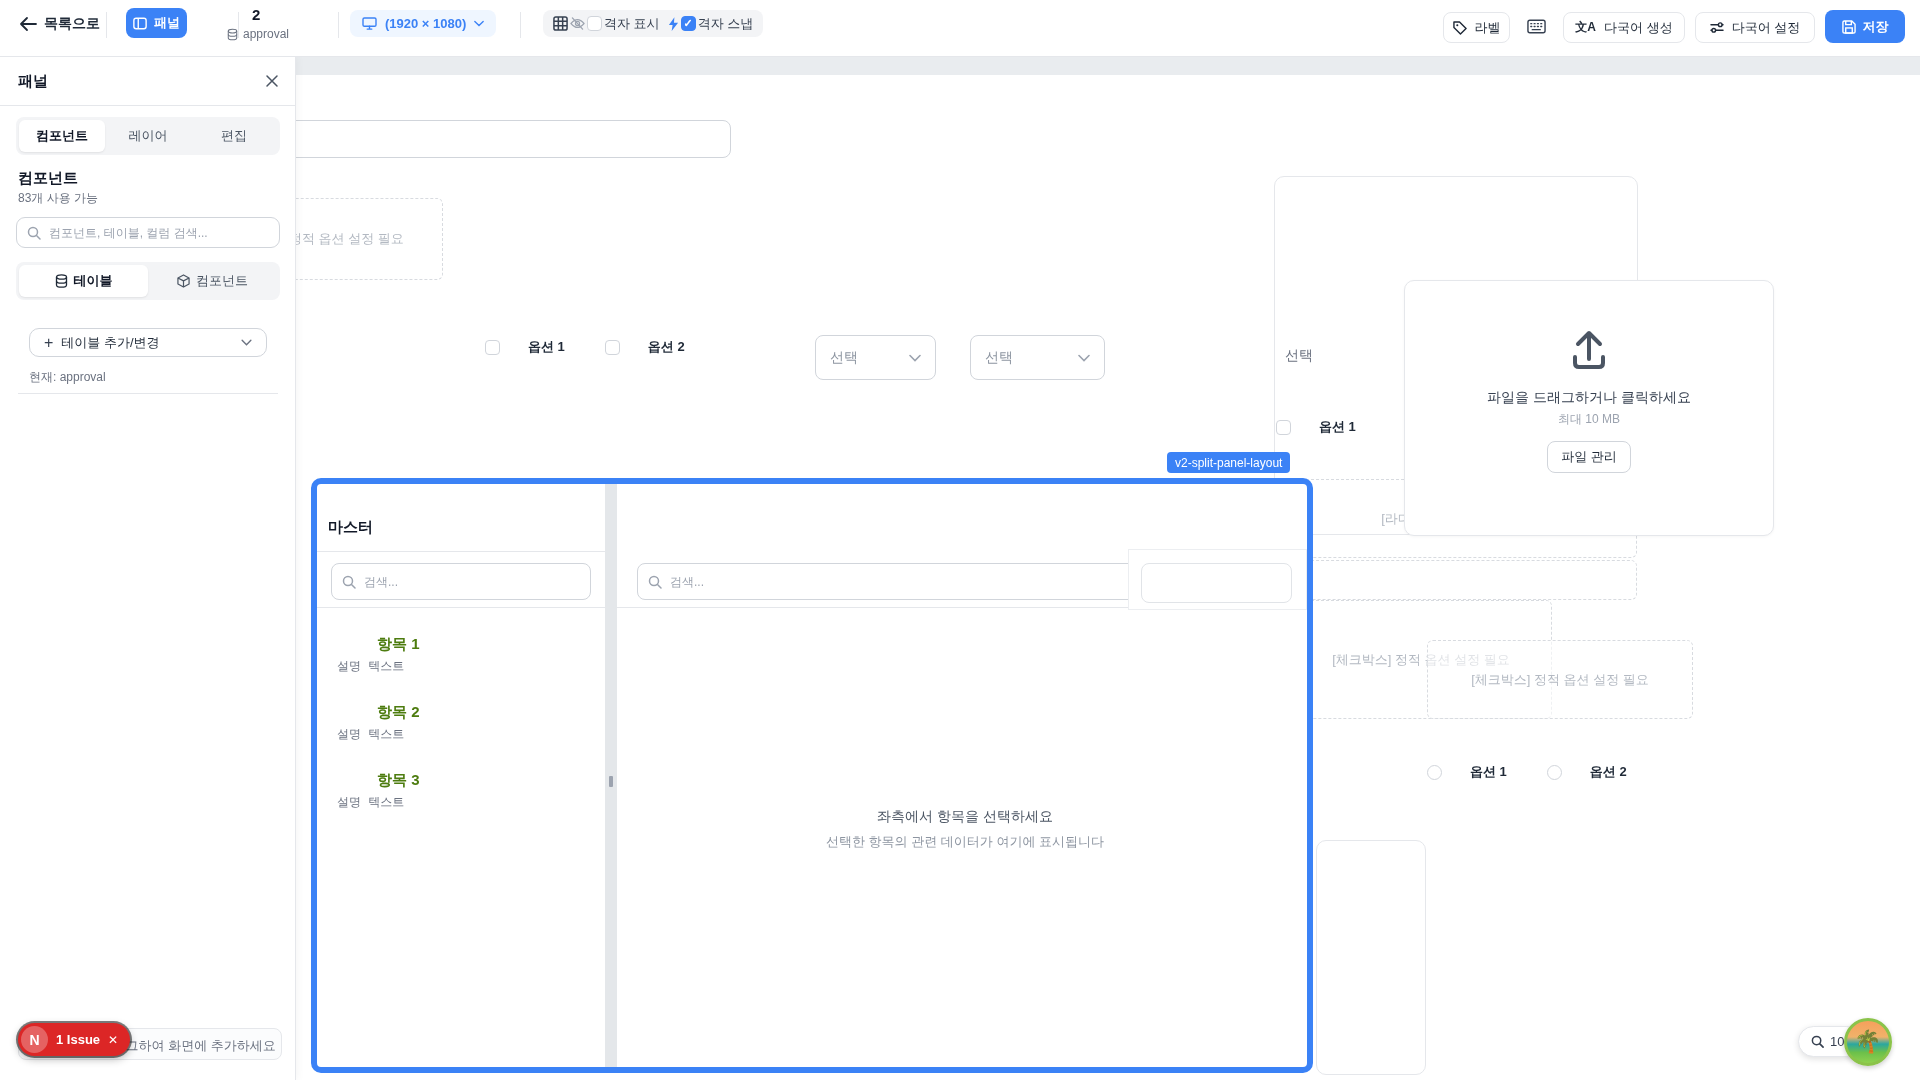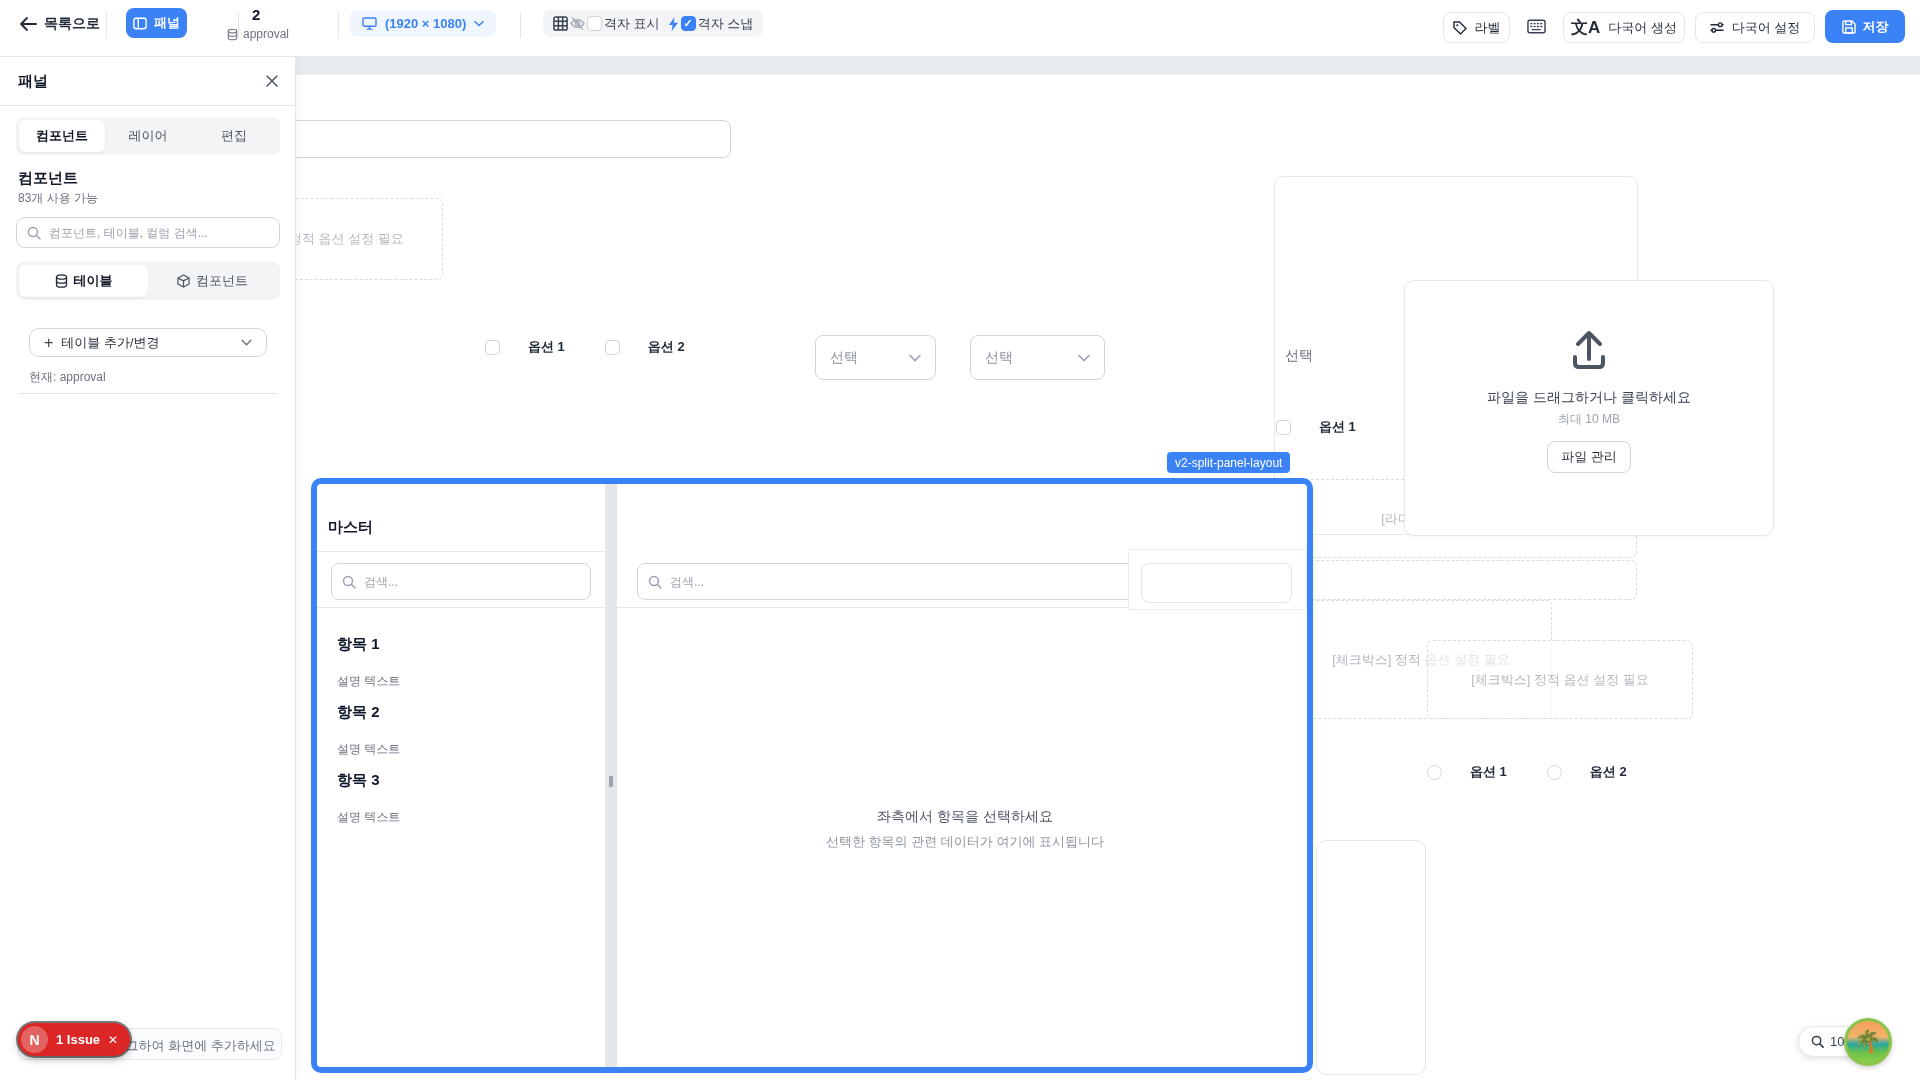--- a/index.html
+++ b/index.html
@@ -52,22 +52,22 @@
   .cbx-row { position:absolute; display:flex; align-items:center; gap:28px; font-size:13px;
     font-weight:700; color:#1f2937; }
   .radio { width:15px; height:15px; border:1.5px solid #d1d5db; border-radius:50%; background:#fff; }
 
   
   #split-panel { position:absolute; left:311px; top:478px; width:1002px; height:595px;
     background:#fff; border-radius:10px; z-index:10; overflow:hidden; }
   #split-border { position:absolute; left:311px; top:478px; width:1002px; height:595px;
     border:6px solid #3b82f6; border-radius:10px; z-index:14; pointer-events:none; }
   .panel-hdr { font-size:15px; font-weight:700; color:#111827; }
-  .item-title { font-size:15px; font-weight:700; color:#0f172a; }
-  .item-desc { font-size:12px; color:#6b7280; margin-top:19px; }
+  .item-title { font-size:15px; font-weight:700; color:#4d7c0f;margin-left:40px; }
+  .item-desc { font-size:12px; color:#6b7280; margin-top:4px;font-family:Liberation Mono, monospace; }
 
   .icon { display:inline-flex; align-items:center; justify-content:center; }
   svg { display:block; }
 </style>
 </head>
 <body>
 
 <div id="stage">
 
   <div id="workspace-strip"></div>
@@ -371,21 +371,21 @@
       </span>
       <span>라벨</span>
     </div>
     <div class="abs icon" style="left:1527px; top:19px; cursor:pointer;">
       <svg width="19" height="15" viewBox="0 0 20 15">
           <rect x="1" y="1" width="18" height="13" rx="2" fill="none" stroke="#374151" stroke-width="1.5"></rect>
           <path d="M4 4.5 H5 M7.5 4.5 H8.5 M11 4.5 H12 M14.5 4.5 H15.5 M4 7.5 H5 M7.5 7.5 H8.5 M11 7.5 H12 M14.5 7.5 H15.5 M5.5 10.8 H14" stroke="#374151" stroke-width="1.4" stroke-linecap="round"></path>
         </svg>
     </div>
     <div class="btn-outline abs" style="left:1563px; top:12px; width:122px; height:31px;">
-      <span class="icon" style="font-size:17px; font-weight:700; color:#1f2937;">文A</span>
+      <span class="icon" style="font-size:12px; font-weight:700; color:#1f2937;">文A</span>
       <span>다국어 생성</span>
     </div>
     <div class="btn-outline abs" style="left:1695px; top:12px; width:120px; height:31px;">
       <span class="icon">
         <svg width="14" height="13" viewBox="0 0 15 14">
             <path d="M1 4 H9 M13 4 H14" stroke="#1f2937" stroke-width="1.5" stroke-linecap="round"></path>
             <circle cx="11" cy="4" r="2" fill="none" stroke="#1f2937" stroke-width="1.5"></circle>
             <path d="M1 10 H2 M6 10 H14" stroke="#1f2937" stroke-width="1.5" stroke-linecap="round"></path>
             <circle cx="4" cy="10" r="2" fill="none" stroke="#1f2937" stroke-width="1.5"></circle>
           </svg>

